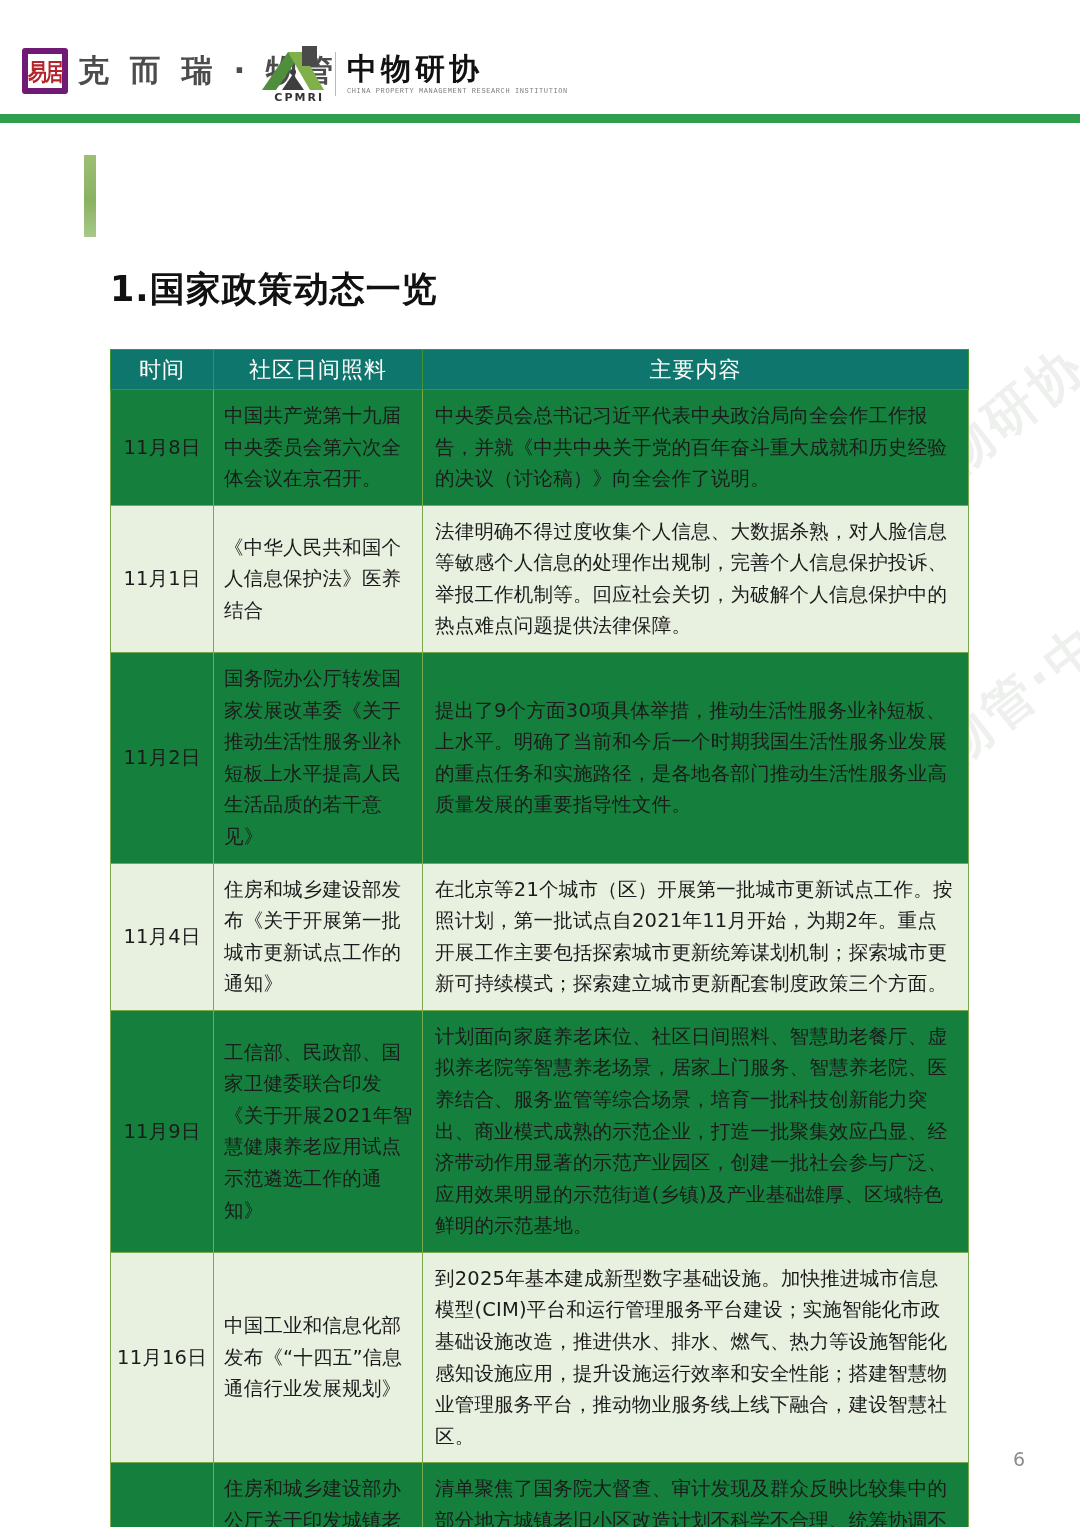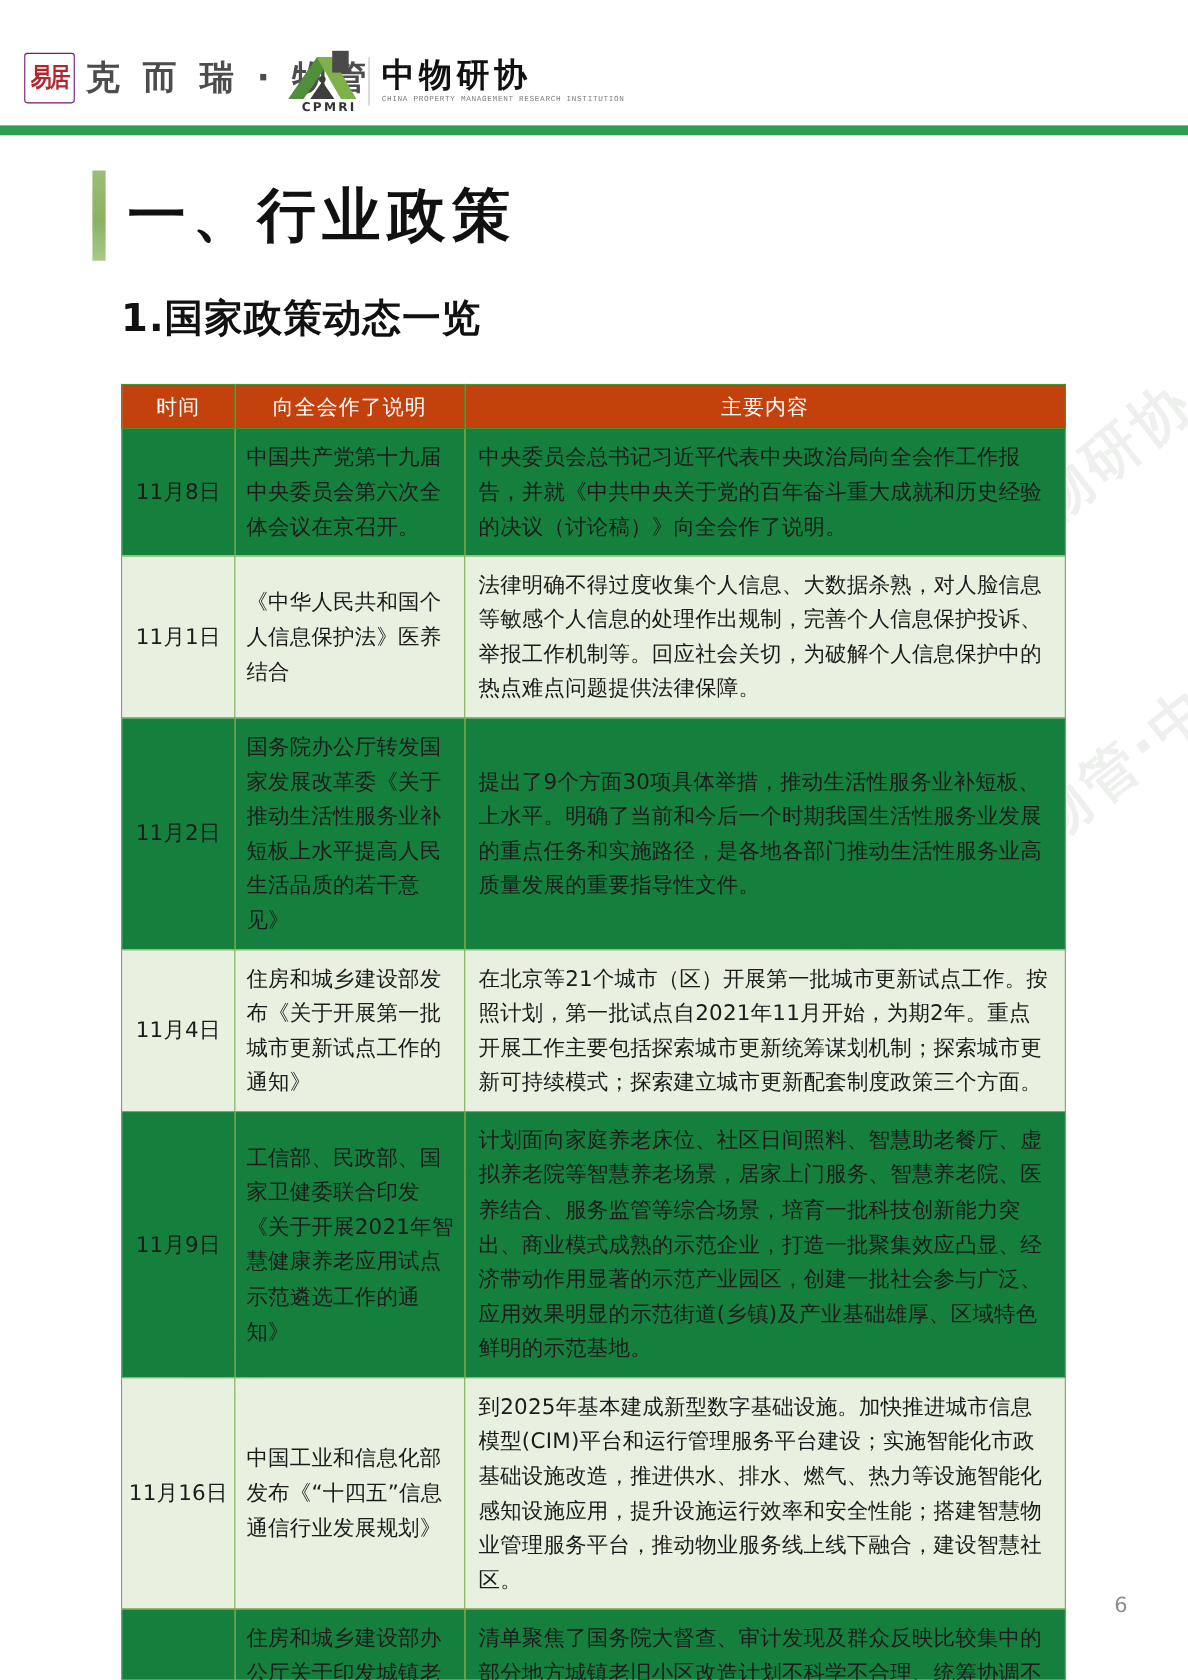--- a/index.html
+++ b/index.html
@@ -40,21 +40,21 @@
   #masthead{
     position:absolute;left:0;top:0;width:1080px;height:118px;
     z-index:10;
   }
   #brand-left{
     position:absolute;left:22px;top:48px;
     display:flex;align-items:center;gap:10px;
   }
   .seal{
     width:46px;height:46px;
-    border:1px solid #701a75;
+    border:6px solid #701a75;
     border-radius:3px;
     display:flex;align-items:center;justify-content:center;
     box-sizing:border-box;
   }
   .seal-inner{
     font-size:19px;line-height:1;
     color:#b4242c;
     font-weight:700;
     letter-spacing:-2px;
     font-family:"DejaVu Sans",sans-serif;
@@ -122,23 +122,23 @@
     border-collapse:collapse;
     width:858px;
     table-layout:fixed;
     font-family:"DejaVu Sans",sans-serif;
   }
   #policy-table col.c-date{width:103px;}
   #policy-table col.c-event{width:209px;}
   #policy-table col.c-content{width:546px;}
 
   #policy-table thead th{
-    background:#c2410c;
+    background:#0f766e;
     color:#ffffff;
-    font-size:19px;
+    font-size:22px;
     font-weight:400;
     letter-spacing:1px;
     padding:2px 4px;
     border:1px solid #3f9630;
     height:40px;
     box-sizing:border-box;
   }
   #policy-table tbody td{
     border:1px solid #7aa84f;
     vertical-align:middle;
@@ -205,36 +205,35 @@
       <div id="cpmri-cn">中物研协</div>
       <div id="cpmri-en">CHINA PROPERTY MANAGEMENT RESEARCH INSTITUTION</div>
     </div>
   </div>
 
   <div id="masthead-rule"></div>
 </div>
 
 <div id="section-title-wrap">
   <div id="section-accent-bar"></div>
-  <div id="section-title">一、行业政策</div>
 </div>
 
 <div id="subsection-title">1.国家政策动态一览</div>
 
 <div id="policy-table-wrap">
   <table id="policy-table">
     <colgroup>
       <col class="c-date">
         <col class="c-event">
         <col class="c-content">
     </colgroup>
     <thead>
       <tr>
         <th>时间</th>
-        <th>向全会作了说明</th>
+        <th>社区日间照料</th>
         <th>主要内容</th>
       </tr>
     </thead>
     <tbody id="policy-table-body">
         <tr class="row-plain">
           <td class="cell-date">11月8日</td>
           <td class="cell-event">中国共产党第十九届中央委员会第六次全体会议在京召开。</td>
           <td class="cell-content">中央委员会总书记习近平代表中央政治局向全会作工作报告，并就《中共中央关于党的百年奋斗重大成就和历史经验的决议（讨论稿）》向全会作了说明。</td>
         </tr>
         <tr class="row-alt">

